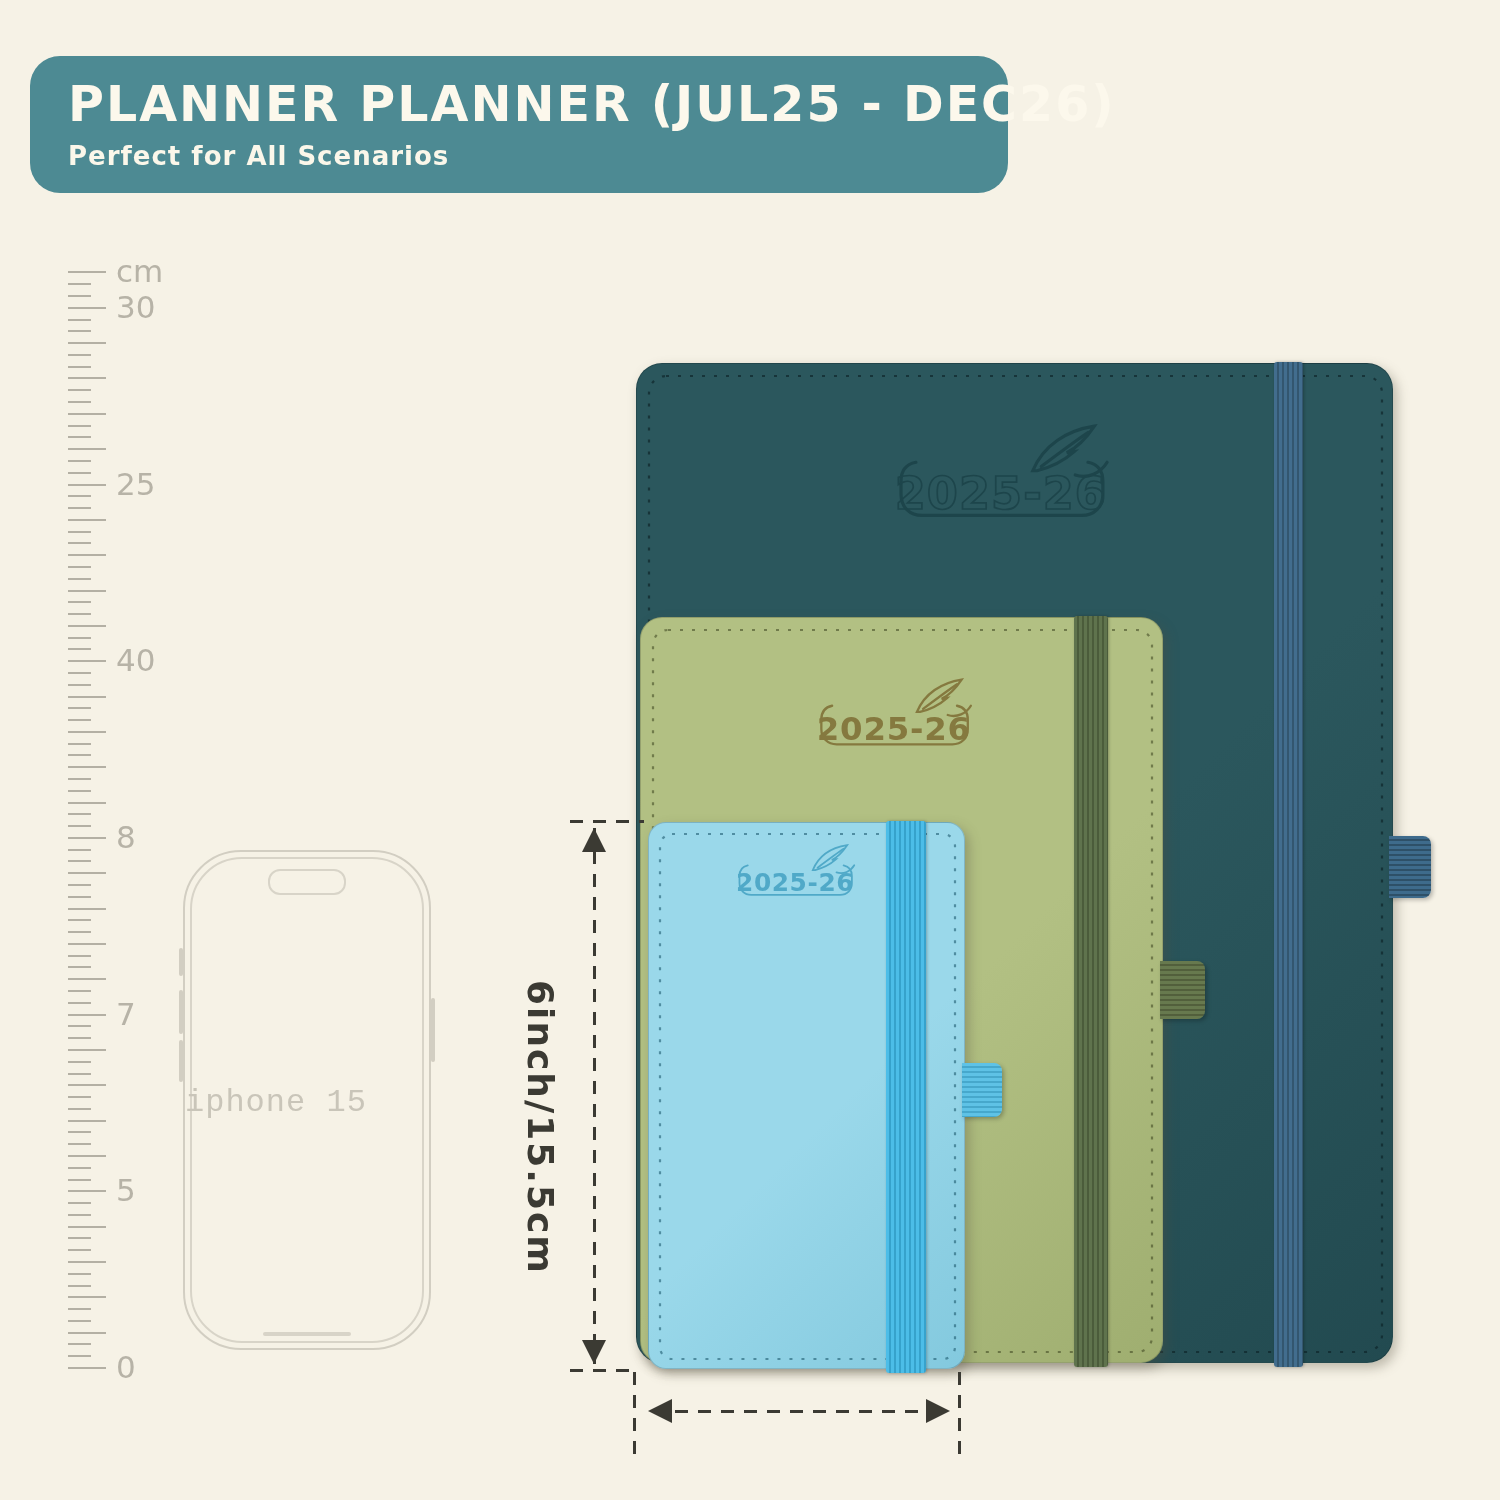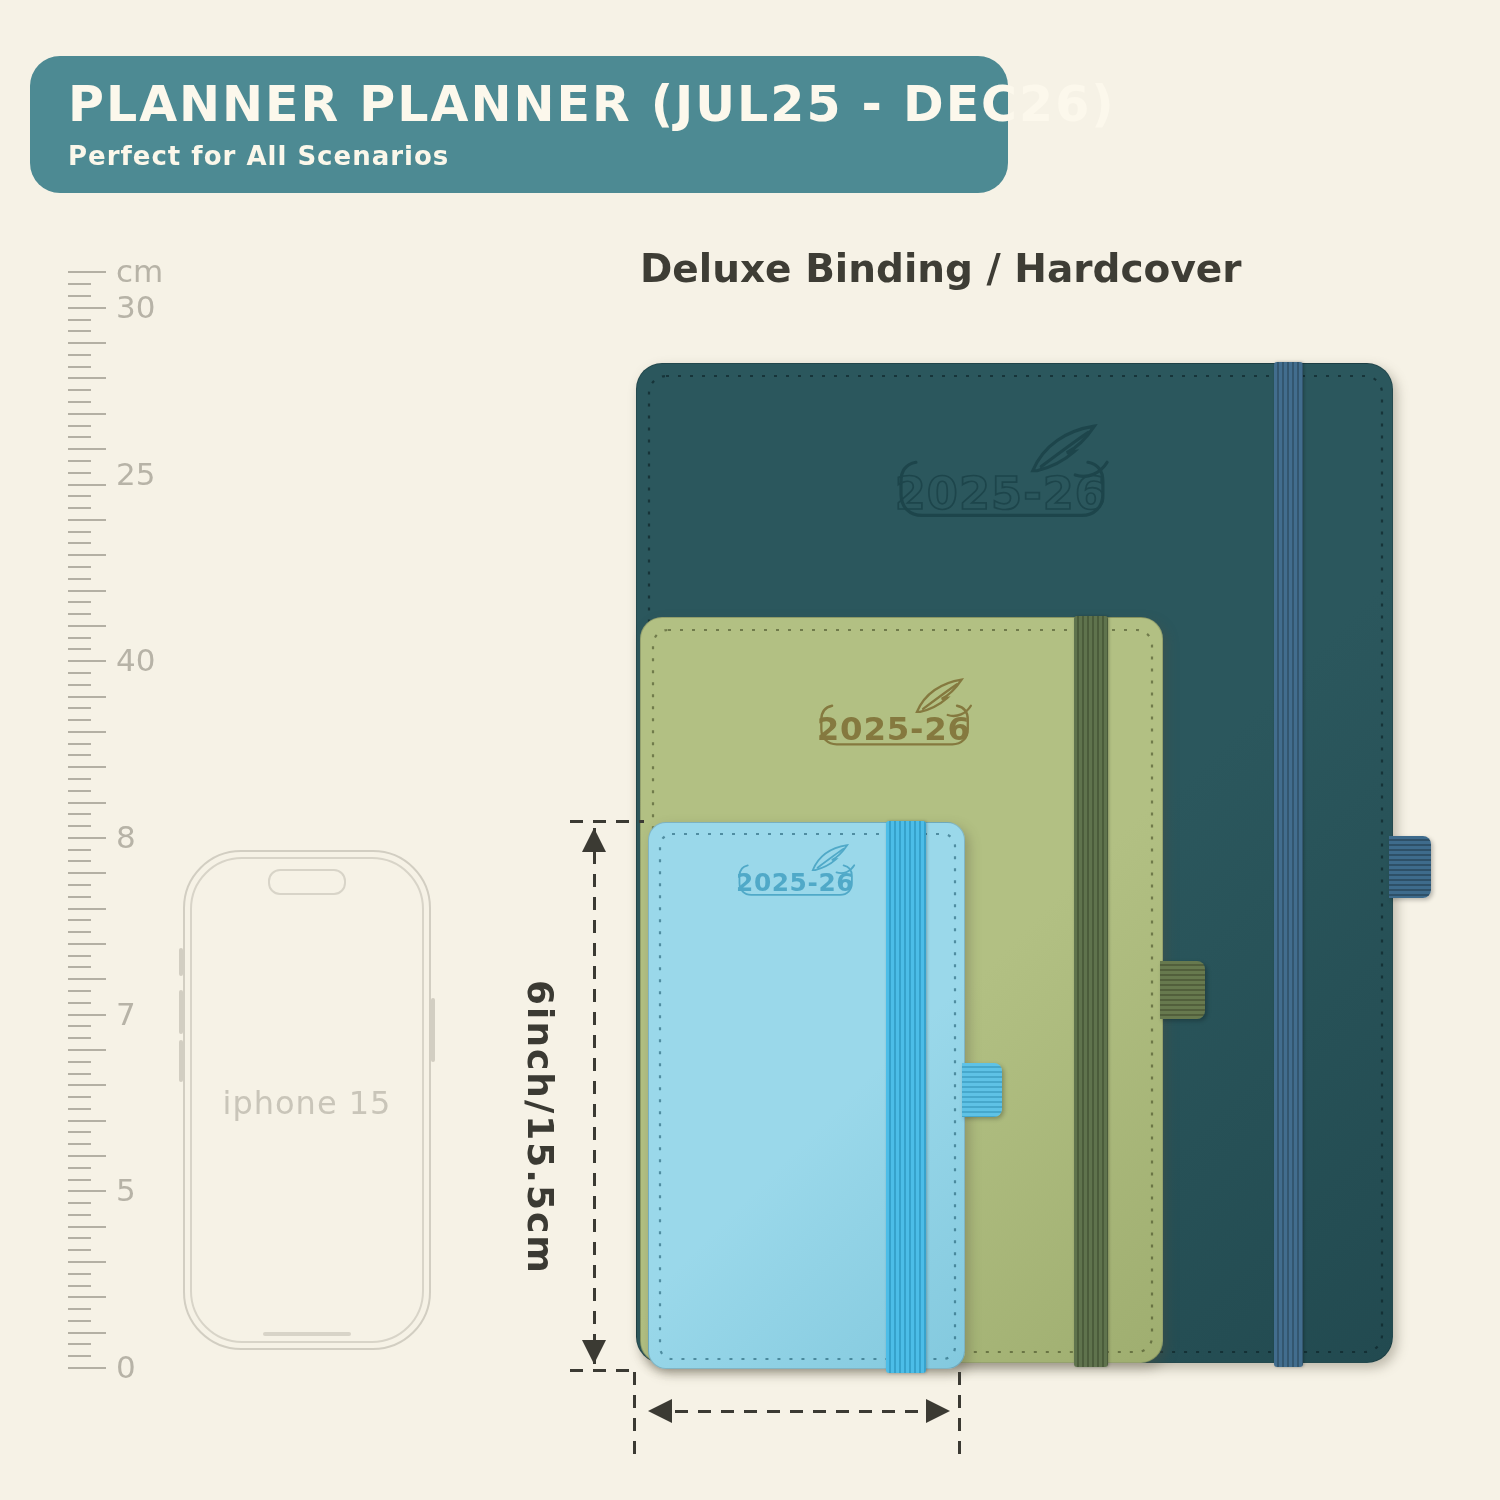--- a/index.html
+++ b/index.html
@@ -51,22 +51,22 @@
   .phone-btn{position:absolute;width:4px;background:#d2cec2;border-radius:2px;}
   .btn-l1{left:-6px;top:96px;height:28px;}
   .btn-l2{left:-6px;top:138px;height:44px;}
   .btn-l3{left:-6px;top:188px;height:42px;}
   .btn-r1{right:-6px;top:146px;height:64px;}
   .phone-port{
     position:absolute;left:50%;transform:translateX(-50%);bottom:12px;
     width:88px;height:4px;background:#d8d4c8;border-radius:2px;
   }
   .phone-label{
-    position:absolute;left:0;right:0;top:232px;text-align:center;
-    font-size:32px;color:#c9c5b9;letter-spacing:1px;
+    position:absolute;left:0;right:0;top:232px;text-align:left;
+    font-size:32px;color:#c9c5b9;letter-spacing:1px;font-family:Liberation Mono, monospace;
   }
 
   
   .planner{
     position:absolute;box-sizing:border-box;
     border:1px solid rgba(0,0,0,0.16);
     background:linear-gradient(135deg,var(--cover) 0%,var(--cover) 55%,var(--cover-dark) 100%);
     box-shadow:4px 5px 12px rgba(84,78,60,0.35);
   }
   .planner-large {left:636px;top:363px;width:757px;height:1000px;border-radius:26px;}
@@ -146,21 +146,20 @@
 <body>
 
 <div id="canvas" style="background: rgb(246, 242, 230);">
 
   <div class="banner" style="background: rgb(77, 138, 147);">
     <div class="banner-title">PLANNER PLANNER (JUL25 - DEC26)</div>
     <div class="banner-sub">Perfect for All Scenarios</div>
   </div>
 
   <div class="headline">
-    <div>Deluxe Binding / Hardcover</div>
   </div>
 
   <div id="ruler">
       <div class="tick long" style="top: 1109px;"></div>
       <div class="tick-label" style="top: 1093px;">0</div>
       <div class="tick" style="top: 1097.22px;"></div>
       <div class="tick" style="top: 1085.44px;"></div>
       <div class="tick long" style="top: 1073.66px;"></div>
       <div class="tick" style="top: 1061.88px;"></div>
       <div class="tick" style="top: 1050.1px;"></div>
@@ -231,21 +230,21 @@
       <div class="tick long" style="top: 331.52px;"></div>
       <div class="tick" style="top: 319.74px;"></div>
       <div class="tick" style="top: 307.96px;"></div>
       <div class="tick long" style="top: 296.18px;"></div>
       <div class="tick" style="top: 284.4px;"></div>
       <div class="tick" style="top: 272.62px;"></div>
       <div class="tick long" style="top: 260.84px;"></div>
       <div class="tick" style="top: 249.06px;"></div>
       <div class="tick" style="top: 237.28px;"></div>
       <div class="tick long" style="top: 225.5px;"></div>
-      <div class="tick-label" style="top: 200px;">25</div>
+      <div class="tick-label" style="top: 210px;">25</div>
       <div class="tick" style="top: 213.72px;"></div>
       <div class="tick" style="top: 201.94px;"></div>
       <div class="tick long" style="top: 190.16px;"></div>
       <div class="tick" style="top: 178.38px;"></div>
       <div class="tick" style="top: 166.6px;"></div>
       <div class="tick long" style="top: 154.82px;"></div>
       <div class="tick" style="top: 143.04px;"></div>
       <div class="tick" style="top: 131.26px;"></div>
       <div class="tick long" style="top: 119.48px;"></div>
       <div class="tick" style="top: 107.7px;"></div>

